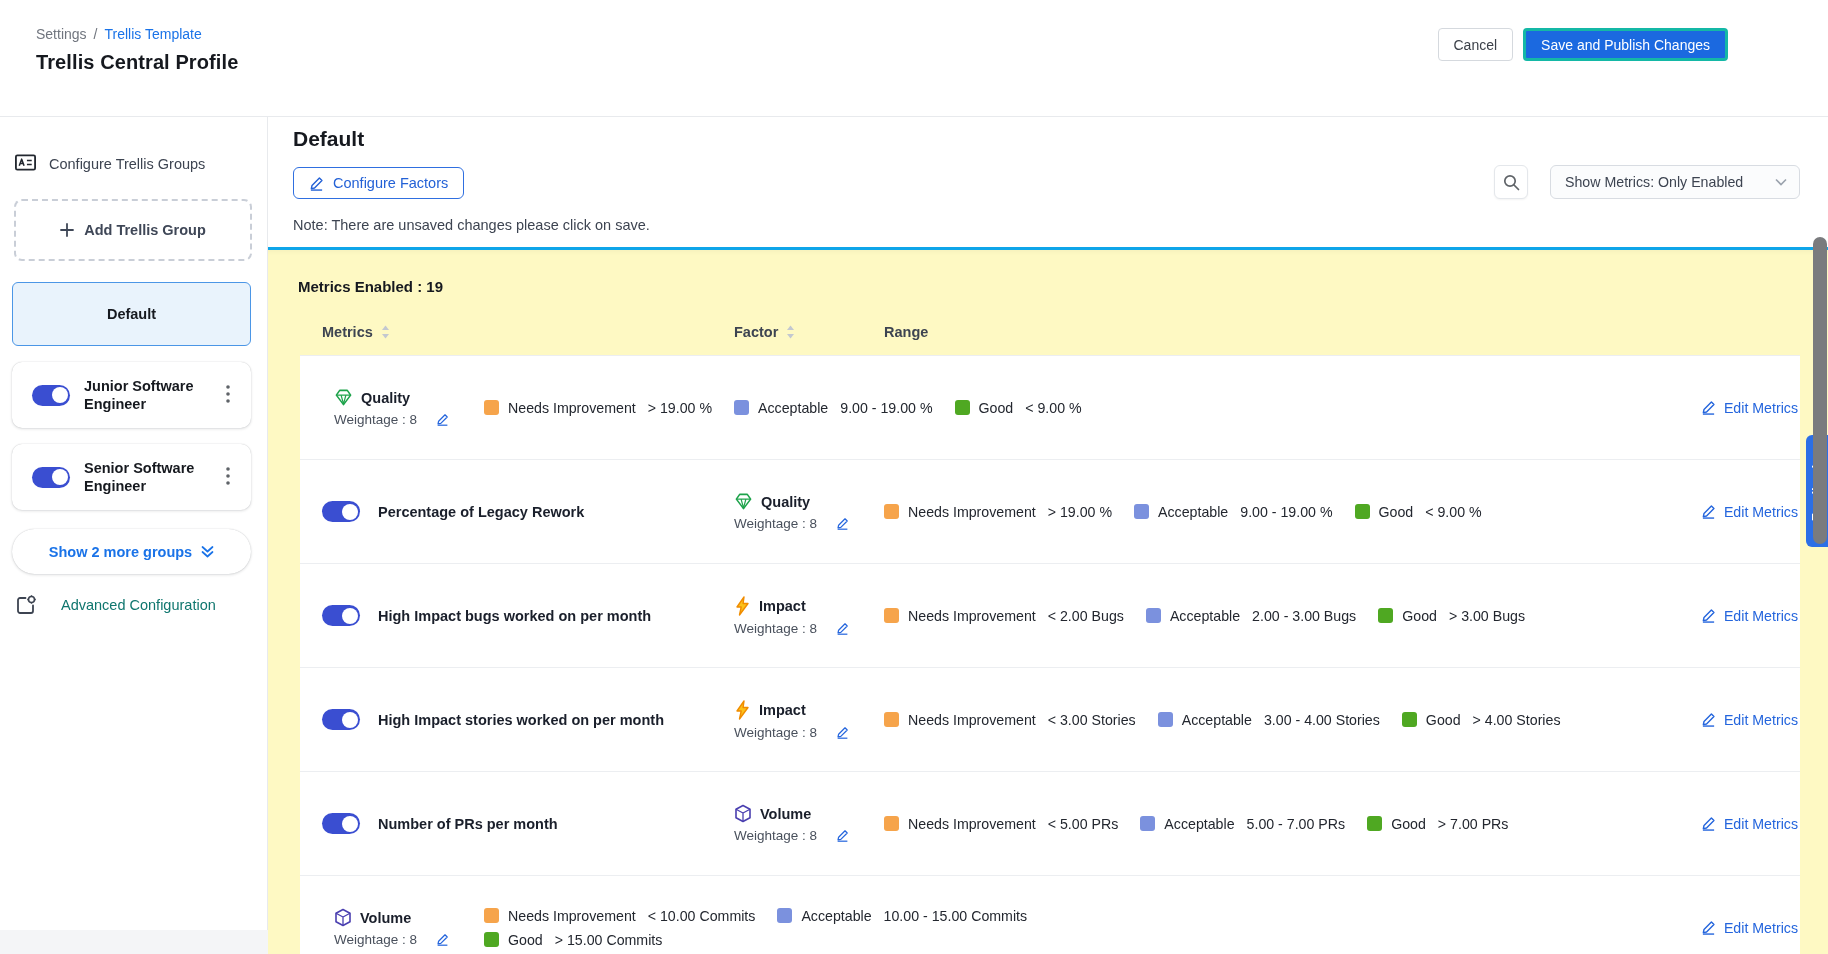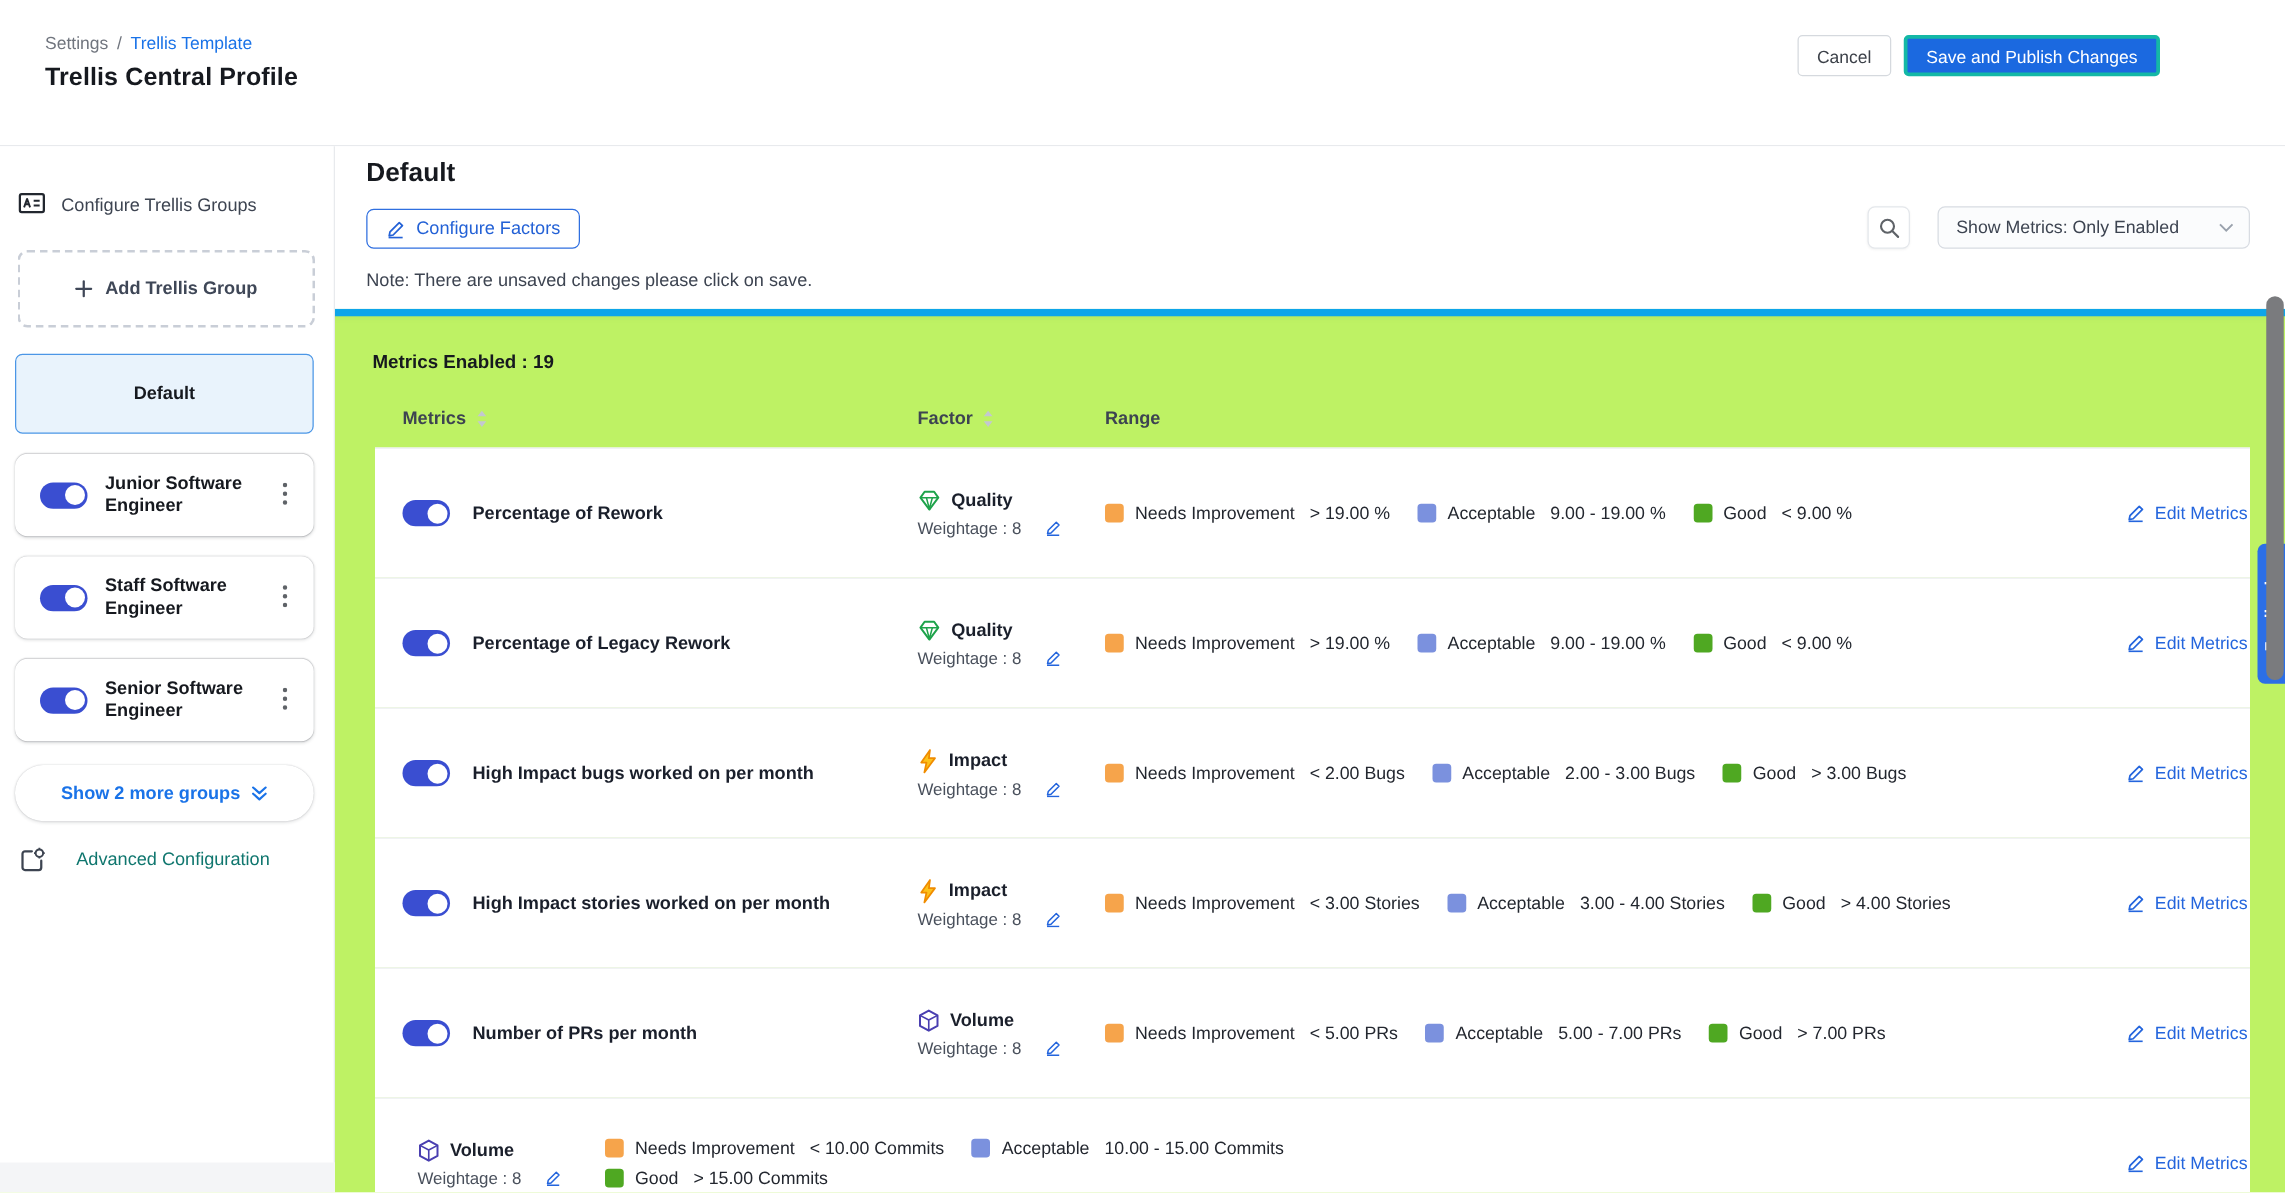--- a/index.html
+++ b/index.html
@@ -33,21 +33,21 @@
   .adv-row { margin:20px 0 0 15px; display:flex; align-items:center; gap:24px; font-size:14.5px; color:#0f766e; cursor:pointer; }
   
   .main { flex:1; display:flex; flex-direction:column; min-width:0; }
   .main-top { height:130px; position:relative; padding-left:25px; background:#fff; flex:none; }
   .main-top h2 { margin:0; padding-top:10px; font-size:21px; font-weight:700; color:#16191f; }
   .btn-outline { margin-top:16px; height:32px; display:inline-flex; align-items:center; gap:9px; padding:0 15px; border:1px solid #2f6fe0; border-radius:6px; background:#fff; color:#2361d6; font-size:14.5px; font-family:inherit; cursor:pointer; }
   .note { margin-top:18px; font-size:14.5px; color:#3d4451; }
   .top-controls { position:absolute; top:48px; right:28px; display:flex; gap:22px; align-items:center; }
   .search-btn { width:34px; height:34px; border:1px solid #e4e7eb; border-radius:6px; background:#fff; display:flex; align-items:center; justify-content:center; box-shadow:0 1px 2px rgba(0,0,0,.05); cursor:pointer; }
   .dropdown { width:250px; height:34px; border:1px solid #d8dce2; border-radius:6px; background:#fbfcfd; display:flex; align-items:center; justify-content:space-between; padding:0 12px 0 14px; font-size:14.2px; color:#3d4451; cursor:pointer; }
-  .table-section { flex:1; background:#bef264; border-top:6px solid #0ea5e9; box-shadow:inset 0 7px 7px -7px rgba(0,0,0,.06); overflow:hidden; }
+  .table-section { flex:1; background:#fef9c3; border-top:3px solid #0ea5e9; box-shadow:inset 0 7px 7px -7px rgba(0,0,0,.06); overflow:hidden; }
   .metrics-enabled { margin:28px 0 0 30px; font-size:15px; font-weight:700; color:#16191f; }
   .table { margin:14px 28px 0 32px; }
   .thead { display:flex; align-items:center; height:46px; padding-left:22px; }
   .th-label { font-size:14.5px; font-weight:700; color:#3d4451; display:inline-flex; align-items:center; gap:8px; cursor:pointer; }
   .c1 { width:400px; flex:none; }
   .c2 { width:150px; flex:none; padding-left:12px; }
   .c3 { width:750px; flex:none; padding-left:12px; }
   .c4 { flex:1; }
   .trow { display:flex; align-items:center; height:104px; padding-left:22px; border-top:1px solid #eceef1; background:#fff; }
   .cell-main { width:400px; flex:none; display:flex; align-items:center; gap:18px; }
@@ -124,33 +124,20 @@
                   <circle cx="2" cy="2" r="1.8" fill="#5f6368"></circle>
                   <circle cx="2" cy="9" r="1.8" fill="#5f6368"></circle>
                   <circle cx="2" cy="16" r="1.8" fill="#5f6368"></circle>
                 </svg></span>
             </button>
           </div>
           <div class="side-card">
             <span class="toggle">
               <span class="knob"></span>
             </span>
-            <span class="gname">Staff Software Engineer</span>
-            <button class="kebab-btn">
-              <span><svg width="4" height="18" viewBox="0 0 4 18">
-                  <circle cx="2" cy="2" r="1.8" fill="#5f6368"></circle>
-                  <circle cx="2" cy="9" r="1.8" fill="#5f6368"></circle>
-                  <circle cx="2" cy="16" r="1.8" fill="#5f6368"></circle>
-                </svg></span>
-            </button>
-          </div>
-          <div class="side-card">
-            <span class="toggle">
-              <span class="knob"></span>
-            </span>
             <span class="gname">Senior Software Engineer</span>
             <button class="kebab-btn">
               <span><svg width="4" height="18" viewBox="0 0 4 18">
                   <circle cx="2" cy="2" r="1.8" fill="#5f6368"></circle>
                   <circle cx="2" cy="9" r="1.8" fill="#5f6368"></circle>
                   <circle cx="2" cy="16" r="1.8" fill="#5f6368"></circle>
                 </svg></span>
             </button>
           </div>
         </div>
@@ -238,26 +225,20 @@
             </div>
             <div class="c3">
               <span class="th-label">
                 <span>Range</span>
               </span>
             </div>
             <div class="c4"></div>
           </div>
           <div id="rows">
               <div class="trow">
-                <div class="cell-main">
-                  <span class="toggle">
-                    <span class="knob"></span>
-                  </span>
-                  <span class="metric-name">Percentage of Rework</span>
-                </div>
                 <div class="cell-factor">
                   <div class="factor-top">
                     <span style="display: inline-flex;">
                       <svg width="19" height="19" viewBox="0 0 20 20" fill="none">
                         <path d="M6 2.5h8l3.5 5L10 17.5 2.5 7.5 6 2.5z" stroke="#1EA34B" stroke-width="1.7" stroke-linejoin="round"></path>
                         <path d="M3 7.5h14" stroke="#1EA34B" stroke-width="1.3"></path>
                         <path d="M7.5 7.5L10 17 12.5 7.5" stroke="#1EA34B" stroke-width="1.3" stroke-linejoin="round"></path>
                       </svg>
                     </span>
                     <span>Quality</span>

